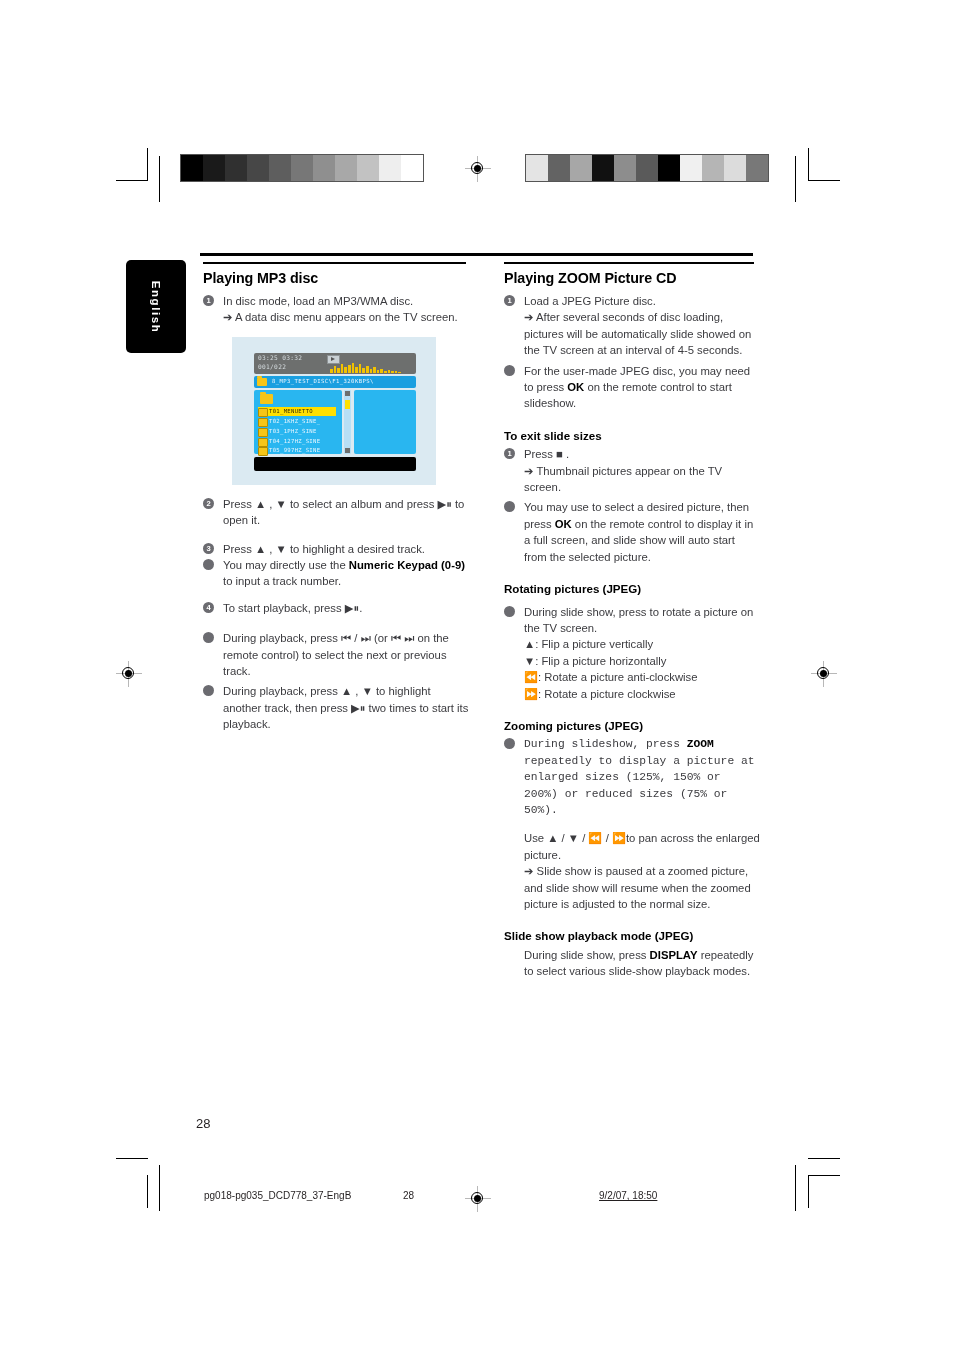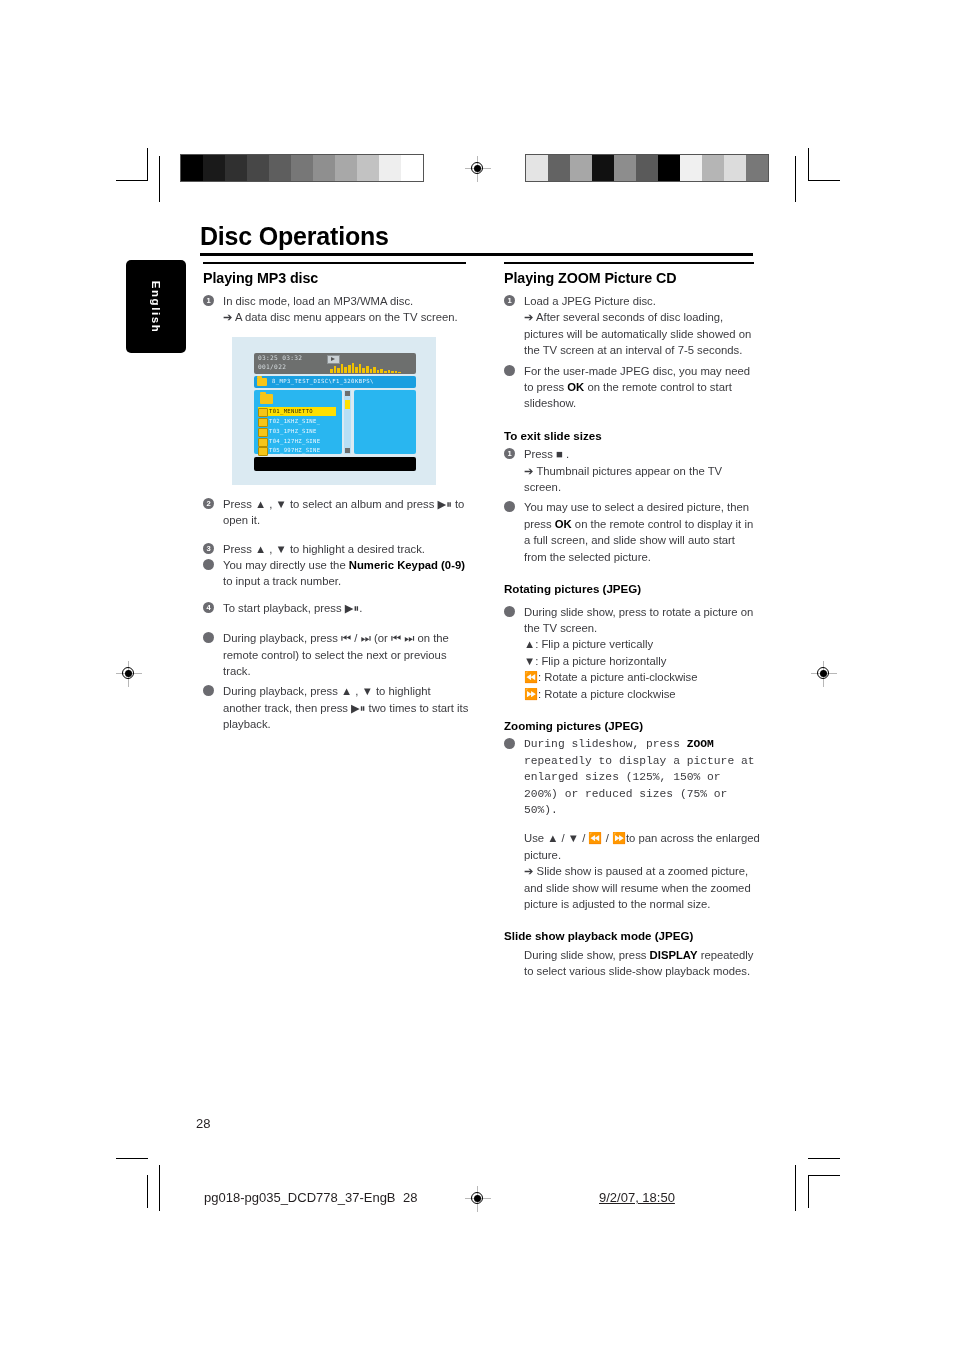--- a/index.html
+++ b/index.html
@@ -287,21 +287,21 @@
 
   
   .pagenum {
     position: absolute;
     left: 196px; top: 1116px;
     font-size: 13px;
     color: #231f20;
   }
   .footer-text {
     position: absolute;
-    font-size: 13px;
+    font-size: 10px;
     color: #231f20;
     font-family: "Liberation Sans", sans-serif;
     padding-left: 21px;
   }
   .f-file { left: 183px; top: 1190px; }
   .f-pg   { left: 382px; top: 1190px; }
   .f-date { left: 578px; top: 1190px; text-decoration: underline; }
 </style>
 </head>
 <body>
@@ -366,21 +366,20 @@
     <div class="hl"></div>
       <div class="vl"></div>
       <div class="ring"></div>
       <div class="dot"></div>
   </div>
 
   <div class="lang-tab">
     <span class="txt">English</span>
   </div>
 
-  <div class="page-title">Disc Operations</div>
   <div class="title-rule"></div>
 
   <div class="col col-left">
     <div class="col-rule left"></div>
     <h2 class="sec">Playing MP3 disc</h2>
 
     <div class="row">
       <span class="marker">1</span>
       <span>In disc mode, load an MP3/WMA disc.</span>
       <span class="sub-line">➔ A data disc menu appears on the TV screen.</span>
@@ -499,21 +498,21 @@
     </div>
   </div>
 
   <div class="col col-right">
     <div class="col-rule right"></div>
     <h2 class="sec">Playing ZOOM Picture CD</h2>
 
     <div class="row">
       <span class="marker">1</span>
       <span>Load a JPEG Picture disc.</span>
-      <span class="sub-line">➔ After several seconds of disc loading, pictures will be automatically slide showed on the TV screen at an interval of 7-5 seconds.</span>
+      <span class="sub-line">➔ After several seconds of disc loading, pictures will be automatically slide showed on the TV screen at an interval of 4-5 seconds.</span>
     </div>
 
     <div class="row">
       <span class="marker dot" style="font-size:0;"></span>
       <span> For the user-made JPEG disc, you may need to press </span><strong>OK</strong><span> on the remote control to start slideshow.</span>
     </div>
 
     <h3 class="sub">To exit slide sizes</h3>
 
     <div class="row" style="margin-top:2px;">

